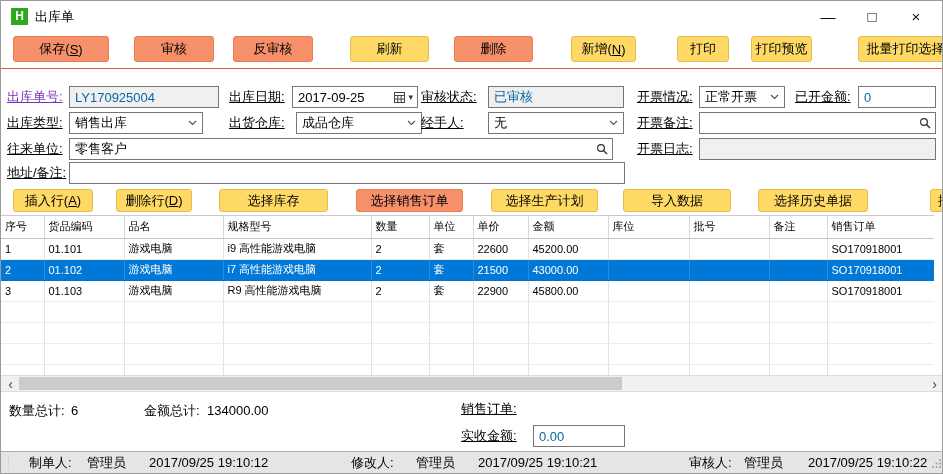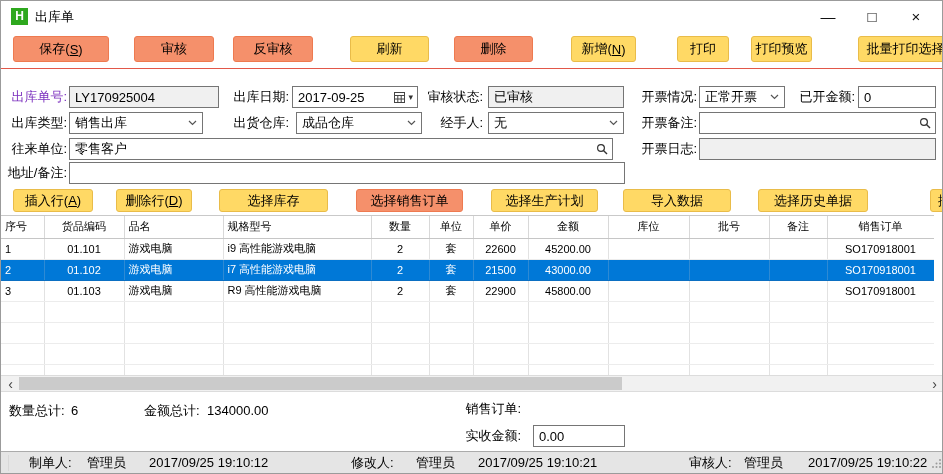--- a/index.html
+++ b/index.html
@@ -18,41 +18,41 @@
   .btn { position:absolute; border-radius:3px; font-size:13px; font-family:inherit;
          display:flex; align-items:center; justify-content:center; white-space:nowrap; cursor:default; }
   .tb1 { top:35px; height:26px; }
   .tb2 { top:188px; height:23px; }
   .salmon { background:var(--accent-salmon,#f5906b); border:1px solid #ee7a50; }
   .yellow { background:var(--accent-yellow,#ffd965); border:1px solid #e9bc49; }
   .u { text-decoration:underline; }
   .redline { position:absolute; top:67px; left:0; width:943px; height:1px;
              background:var(--divider-red,#e25749); }
   
-  .lbl { position:absolute; height:22px; line-height:22px; font-size:13px; text-align:right; white-space:nowrap; }
+  .lbl { position:absolute; height:22px; line-height:22px; font-size:13px; text-align:left; white-space:nowrap;text-decoration:underline; }
   .purple { color:var(--label-purple,#7b2fbe); }
   .field { position:absolute; height:22px; border:1px solid #757575; background:#fff; font-size:13px; font-family:inherit; }
-  input.field { padding:0 5px; color:#000000; }
+  input.field { padding:0 5px; color:#0369a1; }
   .ro { background:var(--readonly-bg,#f0f0f0); }
   .wrap { display:flex; align-items:center; padding:0 4px; gap:3px; }
   .bare { border:none; outline:none; flex:1; min-width:0; font-family:inherit; font-size:13px; background:transparent; padding:0 1px; color:#000; }
   .combo { position:absolute; height:22px; border:1px solid #757575; background:#fff;
            display:flex; align-items:center; padding:0 5px; font-size:13px; }
   .chev { margin-left:auto; display:flex; align-items:center; }
   .caret-txt { font-size:9px; color:#333; line-height:1; }
   .icon-flex { display:flex; align-items:center; }
   
   .grid-wrap { position:absolute; top:214px; left:0; width:933px; height:160px; overflow:hidden;
                border-top:1px solid #c9c9c9; }
   table.grid { border-collapse:collapse; table-layout:fixed; width:933px; font-size:11px; }
   .grid th { height:22px; font-weight:normal; border-right:1px solid #d8d8d8; border-bottom:1px solid #c6c6c6;
              padding:0 4px; background:#fff; white-space:nowrap; overflow:hidden; }
   .grid td { height:21px; border-right:1px solid #e2e2e2; border-bottom:1px solid #ececec;
              padding:0 4px; white-space:nowrap; overflow:hidden; }
-  .al { text-align:left; } .ac { text-align:center; }
+  .al { text-align:left; } .ac { text-align:left; }
   tr.selected td { background:var(--selection-blue,#0078d7); color:#fff;
                    border-right-color:#2e8ad4; border-bottom-color:#0b6fc2; }
   
   .hscroll { position:absolute; top:374px; left:0; width:943px; height:17px; background:#f1f1f1;
              border-top:1px solid #dcdcdc; border-bottom:1px solid #dcdcdc; }
   .sb-btn { position:absolute; top:1px; width:17px; height:13px; display:flex; align-items:center;
             justify-content:center; color:#444; font-size:14px; line-height:1; }
   .sb-left { left:1px; } .sb-right { right:1px; }
   .sb-thumb { position:absolute; left:18px; top:1px; width:603px; height:13px; background:#cbcbcb; }
   

